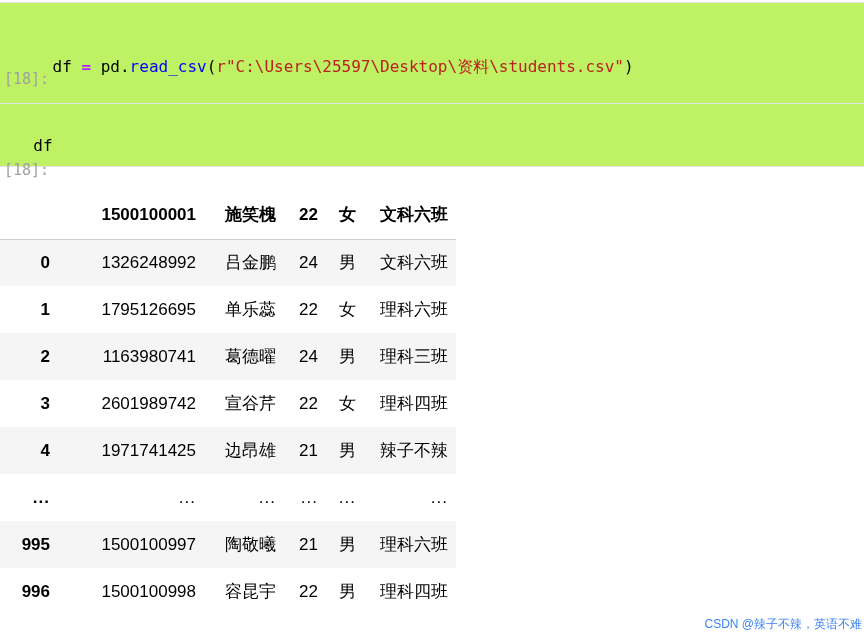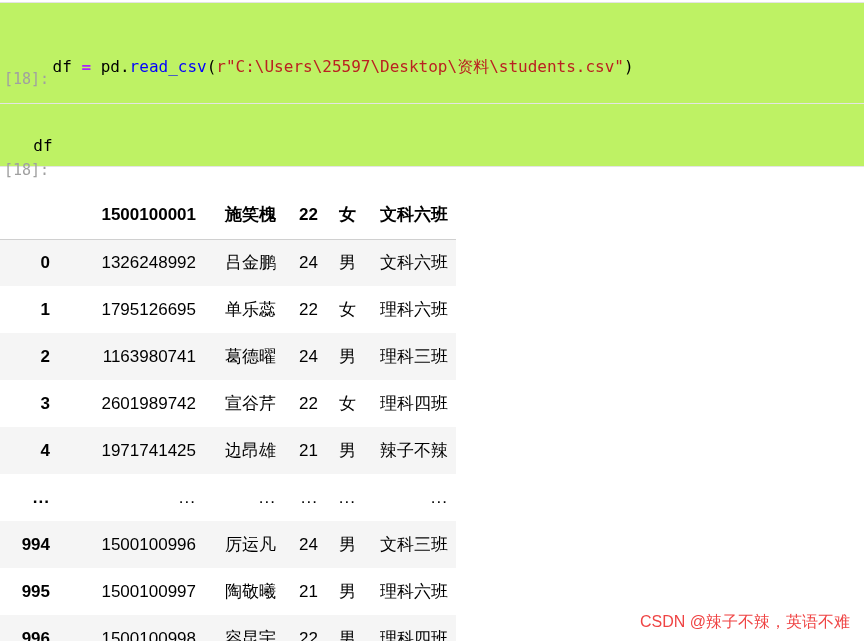--- a/index.html
+++ b/index.html
@@ -94,24 +94,24 @@
   col.c-sex   { width: 38px; }
   col.c-class { width: 92px; }
 
   .ellip {
     letter-spacing: 1px;
   }
 
   
   .watermark {
     position: absolute;
-    right: 14px;
+    right: 2px;
     bottom: 8px;
-    font-size: 16px;
-    color: #ef4444;
+    font-size: 12px;
+    color: #3b82f6;
     font-family: "Liberation Sans", "DejaVu Sans", sans-serif;
     white-space: nowrap;
     user-select: none;
   }
 </style>
 </head>
 <body>
 
 <div class="code-cell cell-1">
   <span>
@@ -190,28 +190,20 @@
       </tr>
       <tr>
         <th class="ellip">...</th>
         <td class="ellip">...</td>
         <td class="ellip">...</td>
         <td class="ellip">...</td>
         <td class="ellip">...</td>
         <td class="ellip">...</td>
       </tr>
       <tr>
-        <th>994</th>
-        <td>1500100996</td>
-        <td>厉运凡</td>
-        <td>24</td>
-        <td>男</td>
-        <td>文科三班</td>
-      </tr>
-      <tr>
         <th>995</th>
         <td>1500100997</td>
         <td>陶敬曦</td>
         <td>21</td>
         <td>男</td>
         <td>理科六班</td>
       </tr>
       <tr>
         <th>996</th>
         <td>1500100998</td>

